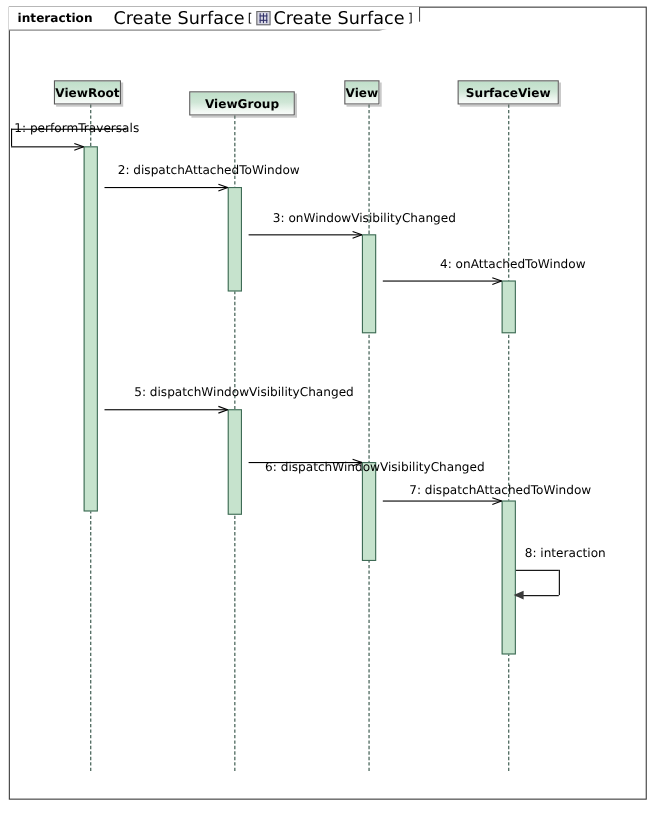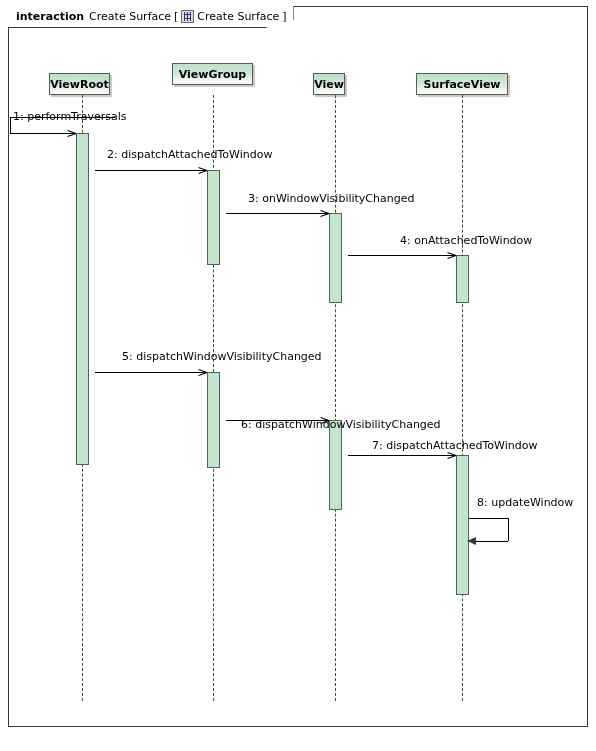--- a/index.html
+++ b/index.html
@@ -50,24 +50,24 @@
     border: 1px solid #3b3b3b;
     border-top: none;
     border-left: none;
     
     -webkit-clip-path: polygon(0 0, 100% 0, 100% 62%, 90% 100%, 0 100%);
     clip-path: polygon(0 0, 100% 0, 100% 62%, 90% 100%, 0 100%);
   }
   .frame-tab .kw {
     font-weight: bold;
     font-size: 11px;
-    margin-right: 5px;
+    margin-right: 19px;
   }
   .frame-tab .tname {
-    font-size: 11px;
+    font-size: 16px;
     margin-right: 3px;
   }
   .frame-tab .brk {
     font-size: 11px;
   }
   .tab-icon {
     display: inline-block;
     width: 13px;
     height: 13px;
     margin: 0 3px;
@@ -191,21 +191,21 @@
     <span class="tname">Create Surface</span>
     <span class="brk">]</span>
   </div>
 
   <div id="layer-lifelines">
       <div class="lifeline-line" style="left: 82px; top: 95px; height: 606px;"></div>
       <div class="lifeline-head" style="left: 49px; top: 73px; width: 61px;">
         <span>ViewRoot</span>
       </div>
       <div class="lifeline-line" style="left: 213px; top: 95px; height: 606px;"></div>
-      <div class="lifeline-head" style="left: 172px; top: 63px; width: 81px;">
+      <div class="lifeline-head" style="left: 172px; top: 83px; width: 96px;">
         <span>ViewGroup</span>
       </div>
       <div class="lifeline-line" style="left: 335px; top: 95px; height: 606px;"></div>
       <div class="lifeline-head" style="left: 313px; top: 73px; width: 32px;">
         <span>View</span>
       </div>
       <div class="lifeline-line" style="left: 462px; top: 95px; height: 606px;"></div>
       <div class="lifeline-head" style="left: 416px; top: 73px; width: 92px;">
         <span>SurfaceView</span>
       </div>
@@ -240,16 +240,16 @@
       <div class="msg-line" style="left: 226px; top: 420px; width: 103px;"></div>
       <div class="arrow-open" style="left: 320px; top: 416px;"></div>
       <div class="msg-label" style="left: 241px; top: 418px;">6: dispatchWindowVisibilityChanged</div>
       <div class="msg-line" style="left: 348px; top: 455px; width: 108px;"></div>
       <div class="arrow-open" style="left: 447px; top: 451px;"></div>
       <div class="msg-label" style="left: 372px; top: 439px;">7: dispatchAttachedToWindow</div>
       <div class="self-seg" style="left: 469px; top: 518px; width: 39px; height: 0px; border-top-width: 1px;"></div>
       <div class="self-seg" style="left: 508px; top: 518px; width: 0px; height: 23px; border-right-width: 1px;"></div>
       <div class="self-seg" style="left: 469px; top: 541px; width: 39px; height: 0px; border-top-width: 1px;"></div>
       <div class="arrow-filled-left" style="left: 467px; top: 537px;"></div>
-      <div class="msg-label" style="left: 477px; top: 496px;">8: updateWindow</div>
+      <div class="msg-label" style="left: 477px; top: 496px;">8: interaction</div>
     </div>
 
 </div>
 
 </body></html>

